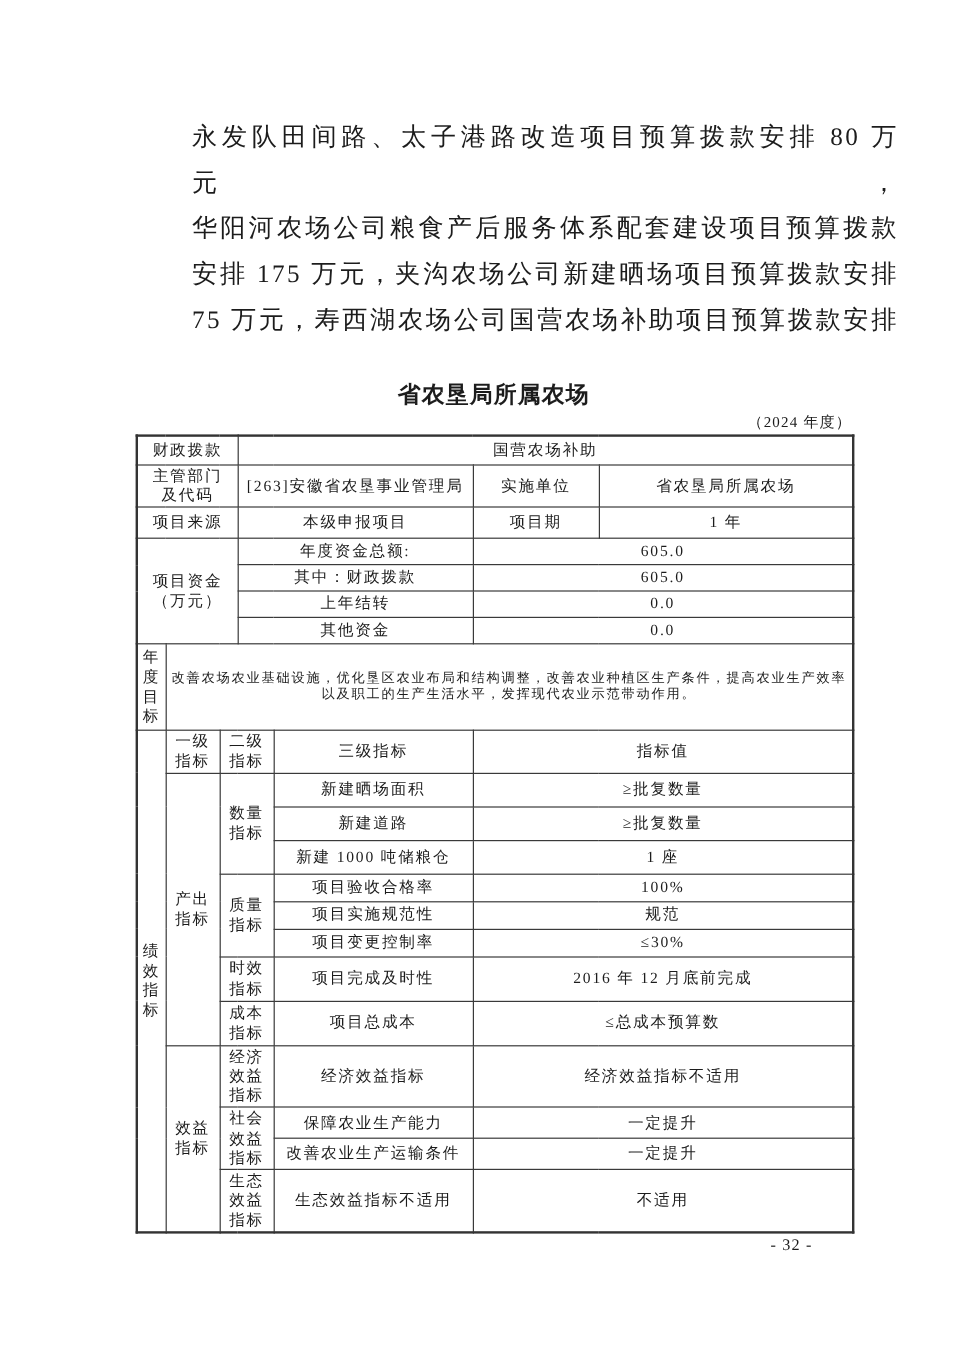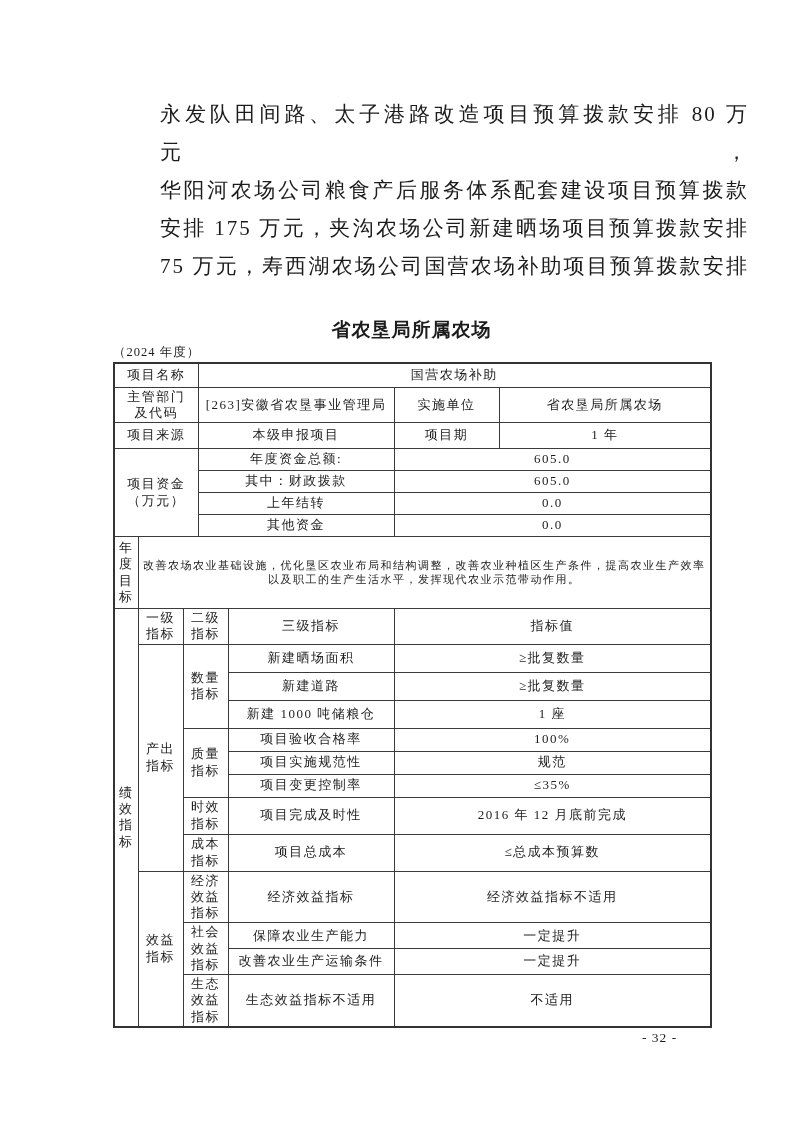--- a/index.html
+++ b/index.html
@@ -28,21 +28,21 @@
 
   
   .tbl-title{
     position:absolute;left:113px;top:318px;width:597px;
     text-align:center;font-size:19px;font-weight:bold;letter-spacing:1px;
     font-family:"Liberation Sans","DejaVu Sans",sans-serif;
     line-height:24px;
   }
   .tbl-subtitle{
     position:absolute;left:113px;top:344px;width:597px;
-    text-align:left;font-size:12.5px;letter-spacing:1px;line-height:16px;
+    text-align:right;font-size:12.5px;letter-spacing:1px;line-height:16px;
   }
 
   
   table.perf{
     position:absolute;left:113px;top:362px;
     width:597px;border-collapse:collapse;table-layout:fixed;
     font-size:13px;
     border:2px solid #333;
   }
   table.perf td{
@@ -90,21 +90,21 @@
         <col style="width:45px">
         <col style="width:15px">
       <col style="width:30px">
         <col style="width:166px">
         <col style="width:105px">
       <col style="width:212px">
     </colgroup>
     <tbody>
 
       <tr class="h24">
-        <td colspan="3">项目名称</td>
+        <td colspan="3">财政拨款</td>
         <td colspan="4">国营农场补助</td>
       </tr>
       <tr class="h30">
         <td colspan="3" class="pre">主管部门
 及代码</td>
         <td colspan="2">[263]安徽省农垦事业管理局</td>
         <td>实施单位</td>
         <td>省农垦局所属农场</td>
       </tr>
       <tr class="h26">
@@ -176,21 +176,21 @@
 指标</td>
         <td>项目验收合格率</td>
         <td colspan="2">100%</td>
       </tr>
       <tr class="h23">
         <td>项目实施规范性</td>
         <td colspan="2">规范</td>
       </tr>
       <tr class="h23">
         <td>项目变更控制率</td>
-        <td colspan="2">≤35%</td>
+        <td colspan="2">≤30%</td>
       </tr>
 
       <tr class="h37">
         <td colspan="2" class="pre">时效
 指标</td>
         <td>项目完成及时性</td>
         <td colspan="2">2016 年 12 月底前完成</td>
       </tr>
 
       <tr class="h37">

